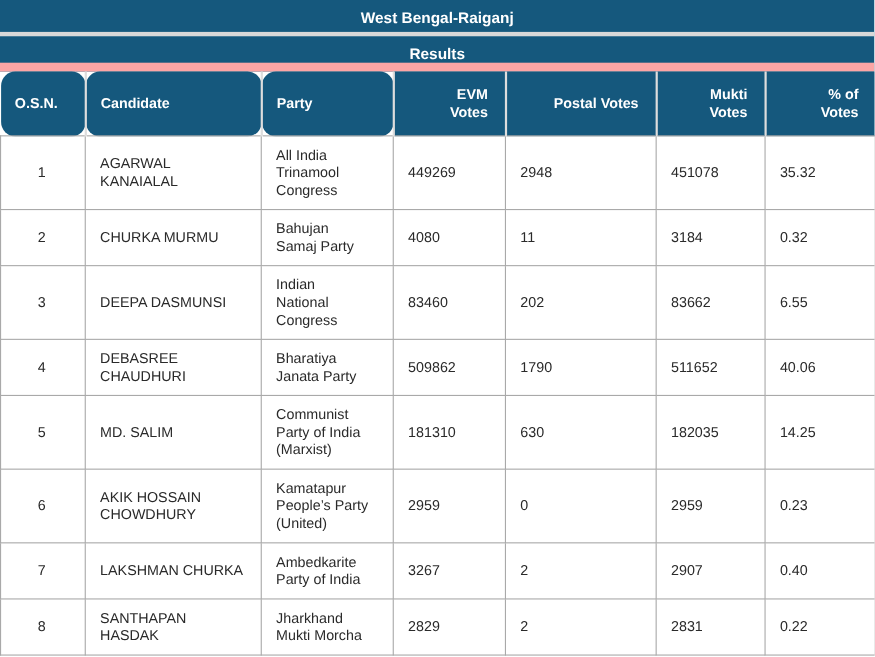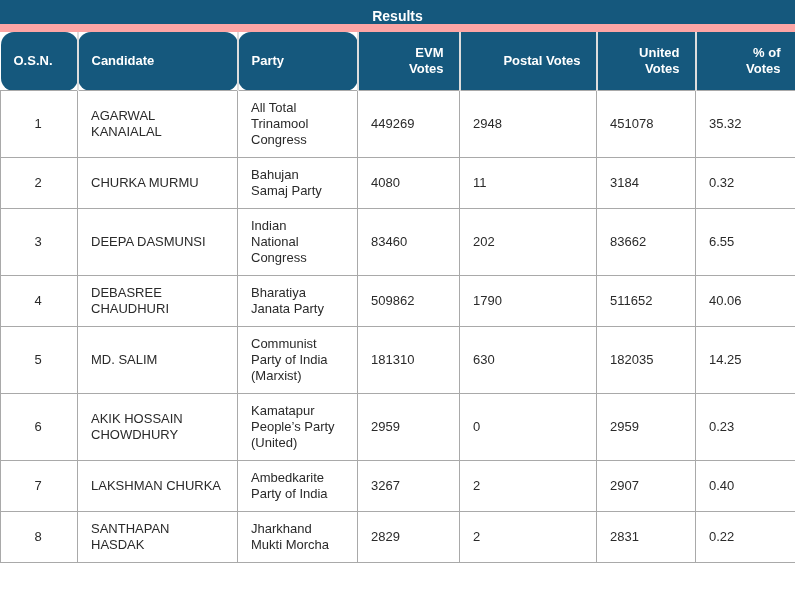--- a/index.html
+++ b/index.html
@@ -51,52 +51,53 @@
     white-space: pre-line;
   }
   td.c-osn   { text-align: center; }
   td.c-left  { text-align: left; }
   td.c-num   { text-align: left; }
 </style>
 </head>
 <body>
 
 <div class="page">
+  <div class="bar title-bar">West Bengal-Raiganj</div>
   <div class="bar results-bar">Results</div>
 
   <table class="results">
     <colgroup>
       <col style="width:77px">
       <col style="width:160px">
       <col style="width:120px">
       <col style="width:102px">
       <col style="width:137px">
       <col style="width:99px">
       <col style="width:100px">
     </colgroup>
     <thead>
       <tr>
         <th class="h-left">O.S.N.</th>
         <th class="h-left">Candidate</th>
         <th class="h-left">Party</th>
         <th class="h-right">EVM
 Votes</th>
         <th class="h-right">Postal Votes</th>
-        <th class="h-right">United
+        <th class="h-right">Mukti
 Votes</th>
         <th class="h-right">% of
 Votes</th>
       </tr>
     </thead>
     <tbody id="rows">
   <tr>
     <td class="c-osn">1</td>
     <td class="c-left">AGARWAL
 KANAIALAL</td>
-    <td class="c-left">All Total
+    <td class="c-left">All India
 Trinamool
 Congress</td>
     <td class="c-num">449269</td>
     <td class="c-num">2948</td>
     <td class="c-num">451078</td>
     <td class="c-num">35.32</td>
   </tr>
 
   <tr>
     <td class="c-osn">2</td>

